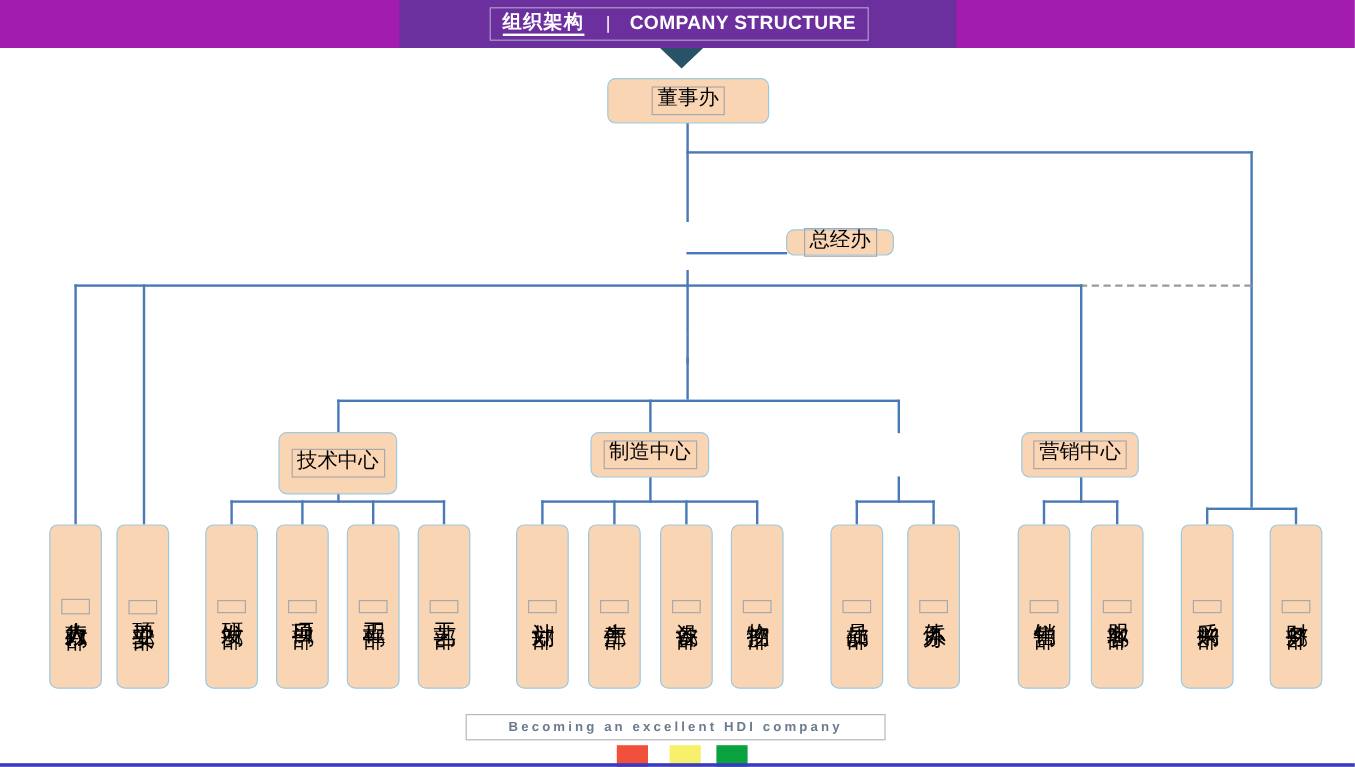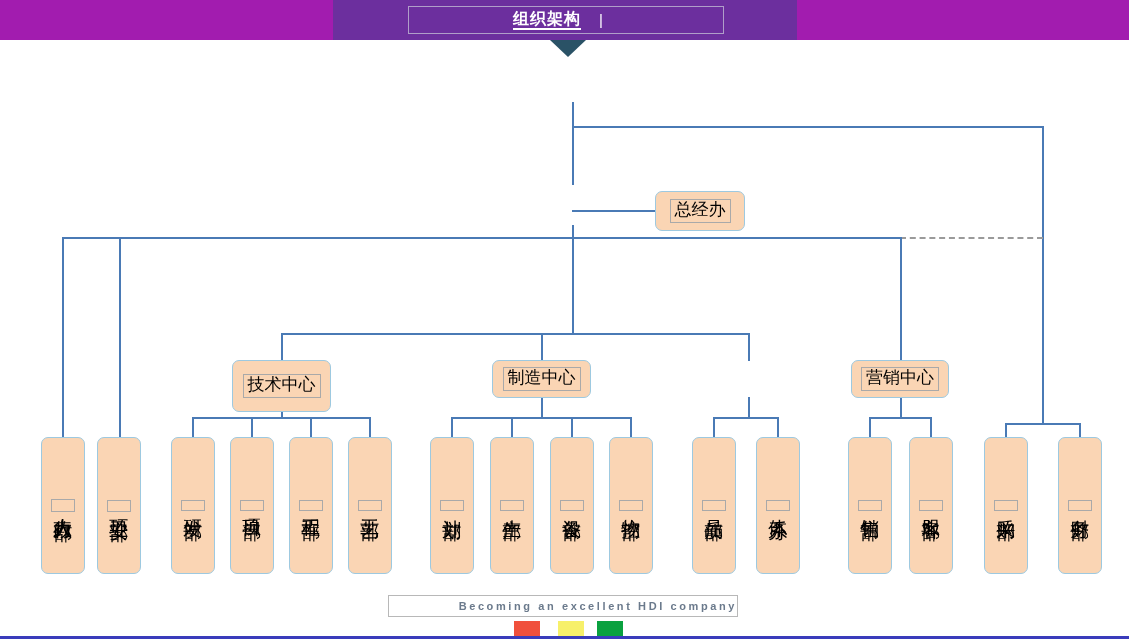--- a/index.html
+++ b/index.html
@@ -91,21 +91,21 @@
     position: absolute; height: 0;
     border-top: 2px dashed #9a9a9a;
     z-index: 1;
   }
 
   
   #slogan-box {
     position: absolute; left: 388px; top: 595px;
     width: 350px; height: 22px;
     border: 1px solid #b8b8b8;
-    display: flex; align-items: center; justify-content: flex-end;
+    display: flex; align-items: center; justify-content: center;
   }
   #slogan-text {
     font-size: 11px; font-weight: bold; color: #6b7a8c;
     letter-spacing: 2.6px;
     font-family: "Liberation Sans", sans-serif;
   }
   .swatch { position: absolute; top: 621px; width: 26px; height: 18px; }
   #swatch-red { left: 514px; background: #f0503c; }
   #swatch-yellow { left: 558px; background: #f7f06a; }
   #swatch-green { left: 597px; background: #0aa13f; }
@@ -115,20 +115,21 @@
   }
 </style>
 </head>
 <body>
 
 <div id="header">
   <div id="header-accent"></div>
   <div id="header-title-box">
     <span id="title-cn">组织架构</span>
     <span id="title-sep">|</span>
+    <span id="title-en">COMPANY STRUCTURE</span>
   </div>
 </div>
 <div id="header-arrow"></div>
 
 <div id="canvas">
 
   <div class="ln v" style="left:572px; top:62px; height:83px;"></div>
 
   <div class="ln h" style="left:572px; top:86px; width:472px;"></div>
   <div class="ln v" style="left:1042px; top:86px; height:297px;"></div>
@@ -171,23 +172,26 @@
 
   <div class="ln v" style="left:900px; top:357px; height:22px;"></div>
   <div class="ln h" style="left:869px; top:377px; width:63px;"></div>
   <div class="ln v" style="left:869px; top:377px; height:20px;"></div>
   <div class="ln v" style="left:930px; top:377px; height:20px;"></div>
 
   <div class="ln h" style="left:1005px; top:383px; width:76px;"></div>
   <div class="ln v" style="left:1005px; top:383px; height:14px;"></div>
   <div class="ln v" style="left:1079px; top:383px; height:14px;"></div>
 
-
-
-  <div class="node horiz" style="left:655px; top:151px; width:90px; height:40px;">
+  <div class="node horiz" style="left:506px; top:25px; width:135px; height:38px;">
+    <span class="inner">董事办</span>
+  </div>
+
+
+  <div class="node horiz" style="left:655px; top:151px; width:90px; height:22px;">
     <span class="inner">总经办</span>
   </div>
 
 
   <div class="node horiz" style="left:232px; top:320px; width:99px; height:52px;">
     <span class="inner">技术中心</span>
   </div>
   <div class="node horiz" style="left:492px; top:320px; width:99px; height:38px;">
     <span class="inner">制造中心</span>
   </div>

